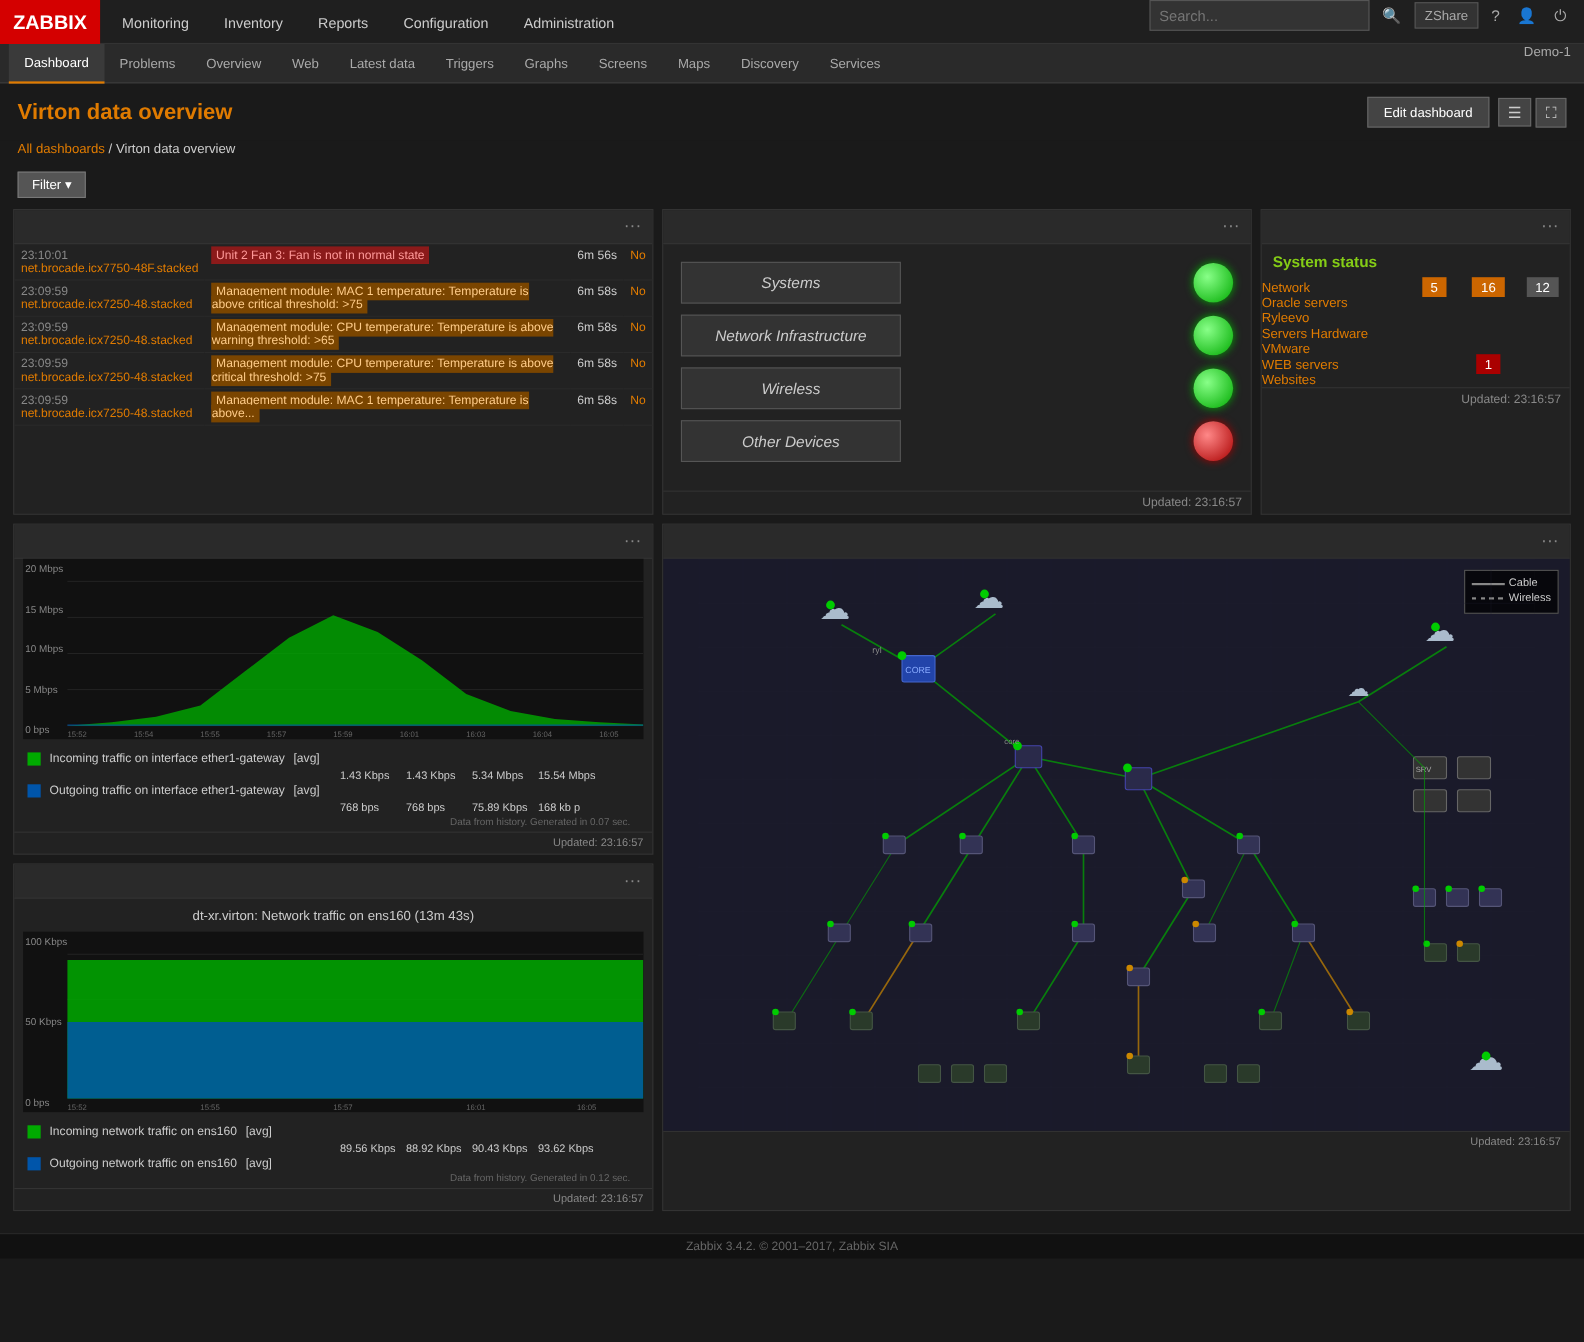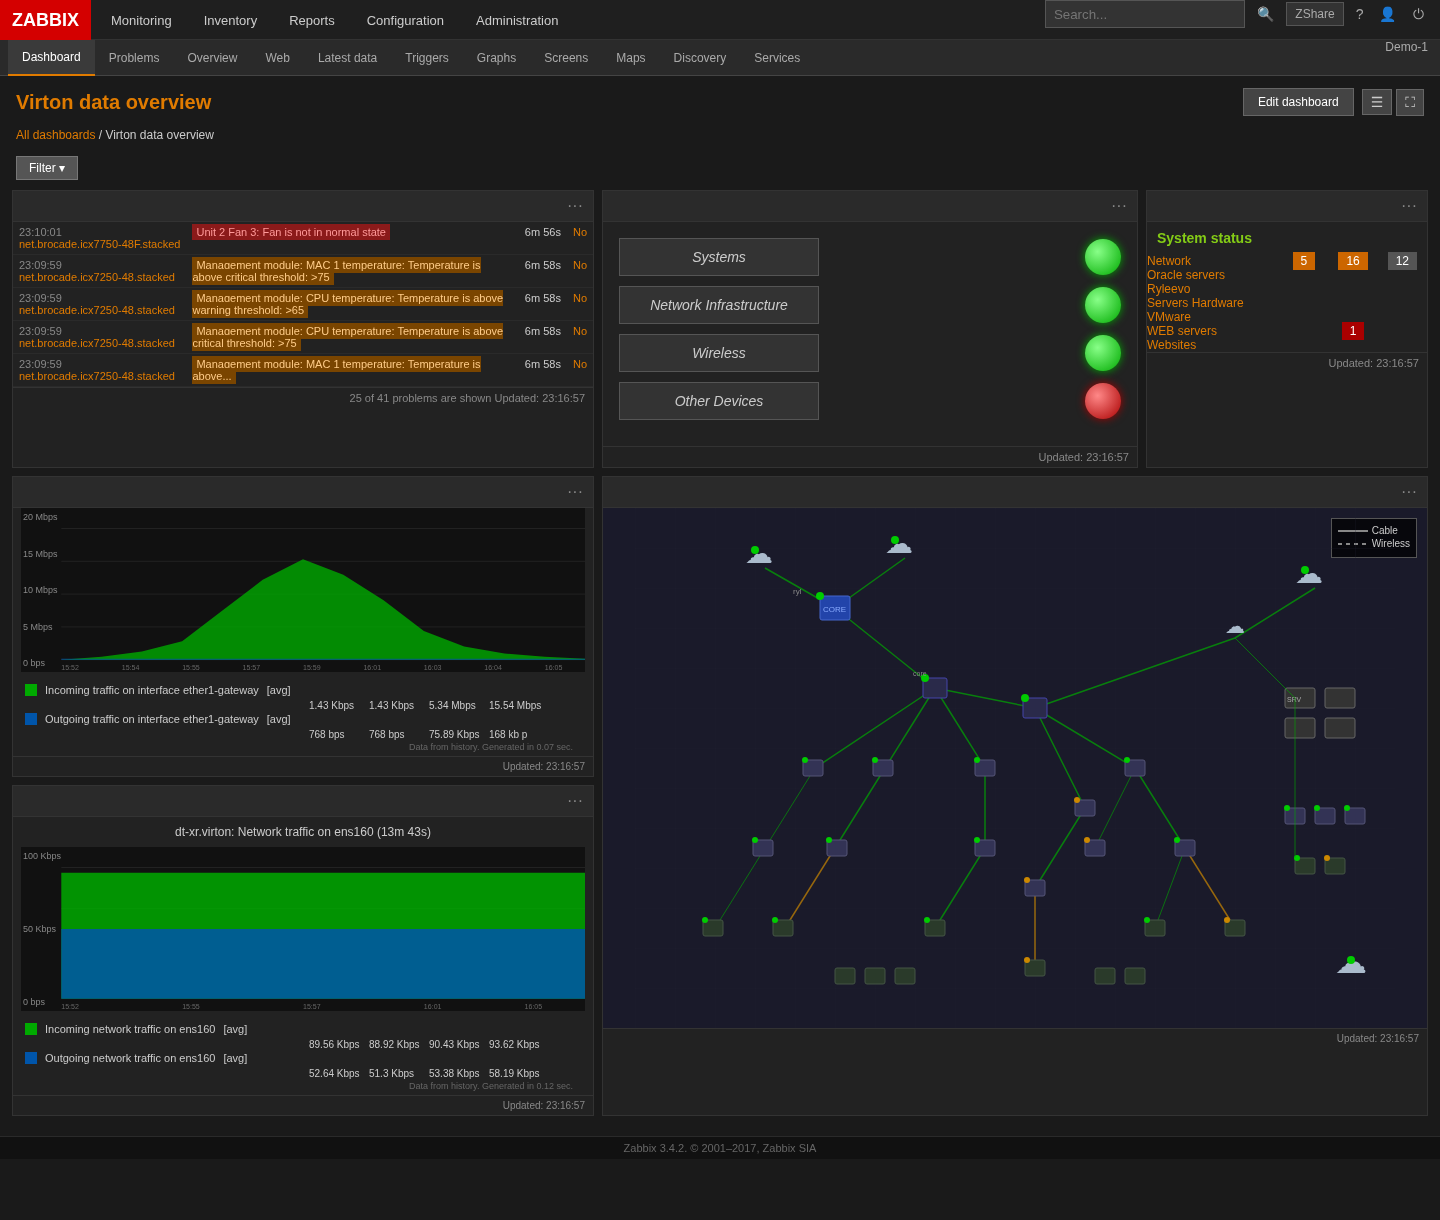--- a/index.html
+++ b/index.html
@@ -192,21 +192,20 @@
       <td class="prob-ack">No</td>
     </tr>
           <tr class="prob-row">
       <td class="prob-time">23:09:59<br><span class="prob-host">net.brocade.icx7250-48.stacked</span></td>
       <td><span class="prob-msg-orange">Management module: MAC 1 temperature: Temperature is above...</span></td>
       <td class="prob-duration">6m 58s</td>
       <td class="prob-ack">No</td>
     </tr>
         </tbody>
     </table>
-    <div class="prob-footer">25 of 41 problems are shown    Updated: 23:16:57</div>
   </div>
 
   <div class="panel overview-panel">
     <div class="panel-header">
       <span class="panel-dots">···</span>
     </div>
     <div class="overview-items" id="ov-items">
         <div class="ov-item">
       <div class="ov-label">Systems</div>
       <div class="ov-dot dot-green"></div>
@@ -533,27 +532,20 @@
         <span>89.56 Kbps</span>
         <span>88.92 Kbps</span>
         <span>90.43 Kbps</span>
         <span>93.62 Kbps</span>
       </div>
       <div class="legend-row">
         <div class="legend-box lg-blue"></div>
         <span>Outgoing network traffic on ens160</span>
         <span>[avg]</span>
       </div>
-      <div class="legend-stats">
-        <span></span>
-        <span>52.64 Kbps</span>
-        <span>51.3 Kbps</span>
-        <span>53.38 Kbps</span>
-        <span>58.19 Kbps</span>
-      </div>
       <div style="font-size:9px;color:#666;text-align:right;padding-right:8px;">Data from history. Generated in 0.12 sec.</div>
     </div>
     <div class="chart-footer">Updated: 23:16:57</div>
   </div>
 
 </div>
 
 <div class="page-footer">Zabbix 3.4.2. © 2001–2017, Zabbix SIA</div>
 
 </body></html>

